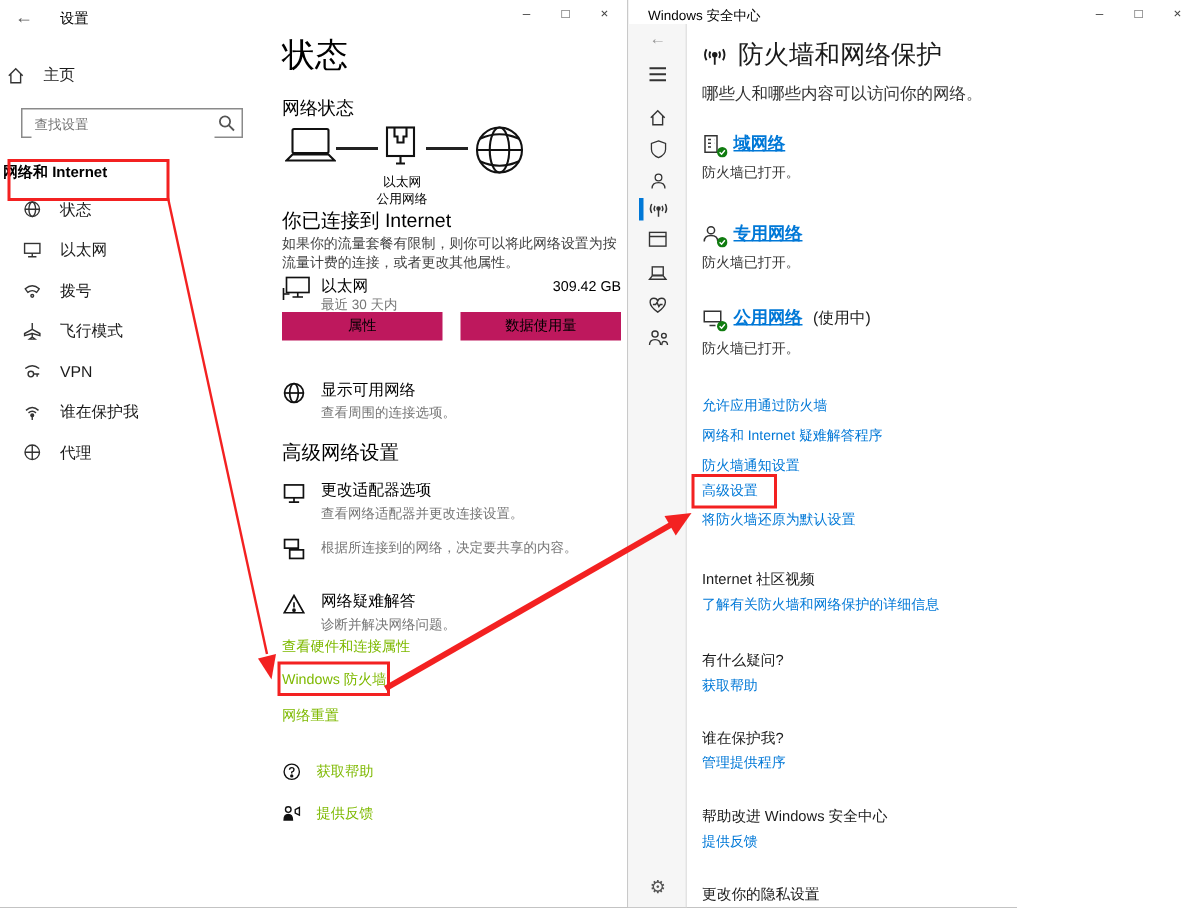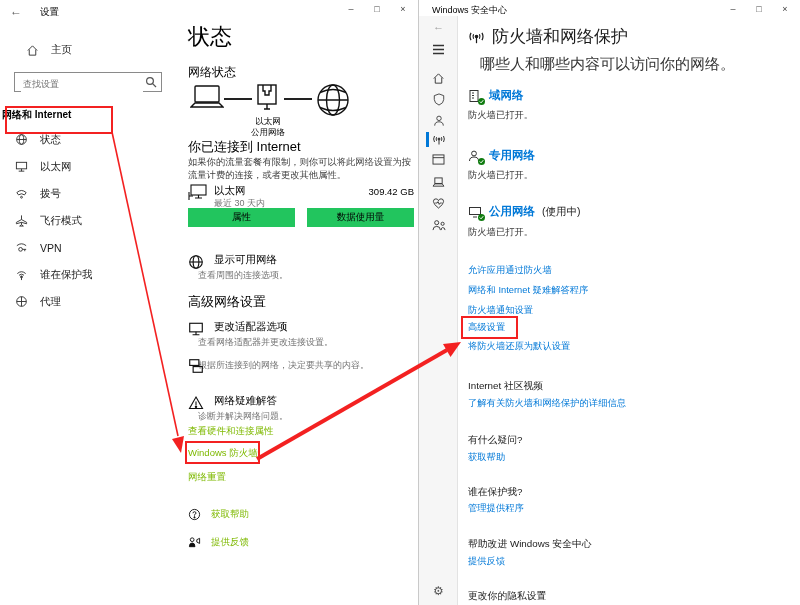--- a/index.html
+++ b/index.html
@@ -9,60 +9,60 @@
   svg{display:block;}
   
   .settings{position:absolute;left:0;top:0;width:419px;height:605px;background:#fff;border-right:1px solid #c9c9c9;box-sizing:border-box;}
   .s-titlebar{position:absolute;left:0;top:0;width:100%;height:26px;}
   .back-btn{position:absolute;left:10px;top:4px;font-size:12px;color:#5a5a5a;cursor:pointer;}
   .s-title{position:absolute;left:40px;top:6px;font-size:9.5px;color:#000;}
   .winctl{position:absolute;top:0;right:2px;display:flex;}
   .winctl span{width:26px;height:18px;display:flex;align-items:center;justify-content:center;font-size:9px;color:#444;}
   
   .sidebar{position:absolute;left:0;top:26px;width:178px;}
-  .side-row{display:flex;align-items:center;gap:12px;height:24px;padding-left:26px;font-size:10.5px;}
+  .side-row{display:flex;align-items:center;gap:12px;height:24px;padding-left:4px;font-size:10.5px;}
   .home-row{margin-top:12px;}
   .searchbox{position:relative;margin:10px 0 0 14px;width:148px;height:20px;border:1px solid #8a8a8a;background:#fff;box-sizing:border-box;}
   .searchbox input{width:118px;height:16px;border:none;outline:none;font-size:9px;margin:1px 0 0 6px;font-family:inherit;color:#222;}
   .searchbox .mag{position:absolute;right:4px;top:3px;}
   .side-section{margin:16px 0 4px 2px;font-size:10px;font-weight:bold;color:#000;}
   .nav-item{display:flex;align-items:center;gap:12px;height:27px;padding-left:14px;font-size:10.5px;cursor:pointer;}
   .nav-item .ig{width:14px;display:flex;justify-content:center;}
   
   .s-content{position:absolute;left:188px;top:0;width:226px;}
   .h1{position:absolute;top:22px;left:0;font-size:22px;color:#000;}
   .h-net{position:absolute;top:64px;left:0;font-size:12px;color:#000;}
   .diagram{position:absolute;top:83px;left:0;width:226px;height:58px;}
   .dline{position:absolute;height:1.5px;background:#222;top:15px;}
   .dlabel{position:absolute;width:80px;left:40px;text-align:center;font-size:8.5px;color:#000;line-height:1.35;}
   .h2conn{position:absolute;top:138px;left:0;font-size:13px;font-weight:500;color:#000;}
   .desc{position:absolute;top:156px;left:0;width:226px;font-size:9.3px;line-height:1.45;color:#3f3f3f;}
   .eth-row{position:absolute;top:184px;left:0;width:226px;}
   .eth-name{position:absolute;left:26px;top:0;font-size:10.5px;color:#000;}
   .eth-sub{position:absolute;left:26px;top:13px;font-size:9px;color:#767676;}
   .eth-usage{position:absolute;right:0;top:2px;font-size:9.5px;color:#000;}
-  .btn{position:absolute;top:208px;width:107px;height:19px;background:#22c55e;display:flex;align-items:center;justify-content:center;font-size:9.5px;color:#000;cursor:pointer;}
+  .btn{position:absolute;top:208px;width:107px;height:19px;background:#be185d;display:flex;align-items:center;justify-content:center;font-size:9.5px;color:#000;cursor:pointer;}
   .row-item{position:absolute;left:0;width:226px;}
   .row-item .ig{position:absolute;left:0;top:1px;}
   .row-title{margin-left:26px;font-size:10.5px;color:#000;}
-  .row-desc{margin-left:10px;margin-top:2px;font-size:9px;color:#767676;}
+  .row-desc{margin-left:26px;margin-top:2px;font-size:9px;color:#767676;}
   .h2adv{position:absolute;top:293px;left:0;font-size:13px;color:#000;}
   .greenlink{position:absolute;left:0;font-size:9.5px;cursor:pointer;}
   .foot-row{position:absolute;left:0;display:flex;align-items:center;gap:10px;font-size:9.5px;cursor:pointer;}
   
   .security{position:absolute;left:419px;top:0;width:381px;height:605px;background:#fff;}
   .sec-title{position:absolute;left:13px;top:4px;font-size:9px;color:#000;}
   .rail{position:absolute;left:0;top:16px;width:39px;height:589px;background:#f6f6f6;border-right:1px solid #e3e3e3;box-sizing:border-box;}
   .rail-ic{position:absolute;left:0;width:39px;display:flex;justify-content:center;cursor:pointer;color:#333;}
   .sel-bar{position:absolute;left:7px;width:3px;height:15px;background:#0078d7;}
   .sec-main{position:absolute;left:49px;top:0;width:330px;}
   .sec-h1{position:absolute;top:25px;left:0;display:flex;align-items:center;gap:7px;font-size:17px;font-weight:500;color:#1b1b1b;}
-  .sec-sub{position:absolute;top:55px;left:12px;font-size:15px;color:#333;}
+  .sec-sub{position:absolute;top:55px;left:0;font-size:11px;color:#333;}
   .net-head{position:absolute;left:0;display:flex;align-items:center;gap:7px;cursor:pointer;}
-  .net-name{font-size:11.5px;font-weight:bold;color:#0078d7;}
+  .net-name{font-size:11.5px;font-weight:bold;color:#0078d7;text-decoration:underline;}
   .net-suffix{font-size:10.5px;color:#1b1b1b;}
   .net-status{position:absolute;left:0;font-size:9.3px;color:#333;}
   .bluelink{position:absolute;left:0;font-size:9.3px;color:#0078d7;cursor:pointer;}
   .sec-sect-title{position:absolute;left:0;font-size:9.8px;color:#1b1b1b;}
   .badge{position:relative;}
   .badge .chk{position:absolute;right:-3px;bottom:-2px;}
   
   .anno-box{position:absolute;border:2px solid #f32121;z-index:40;pointer-events:none;}
   .anno-svg{position:absolute;left:0;top:0;z-index:39;pointer-events:none;}
 </style>

